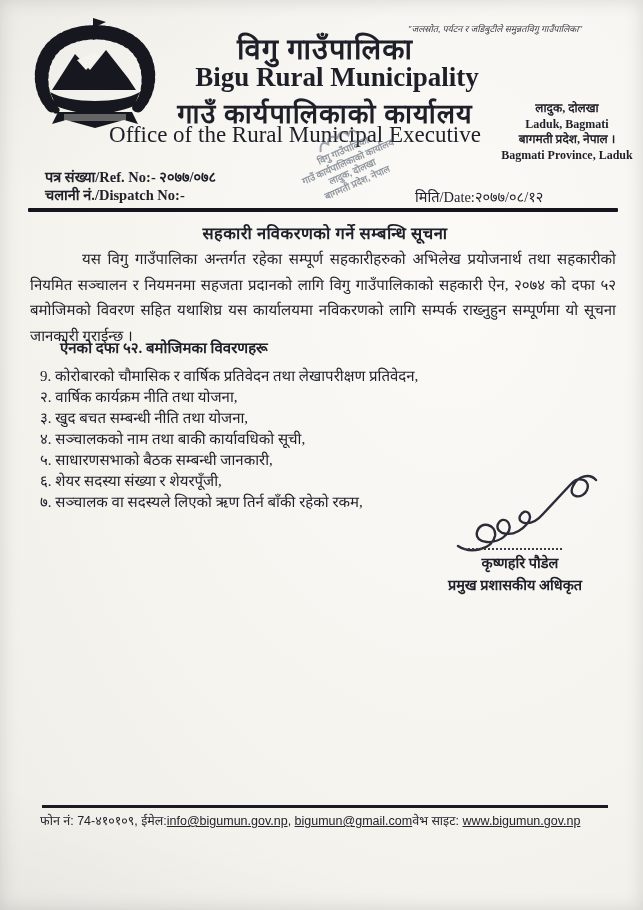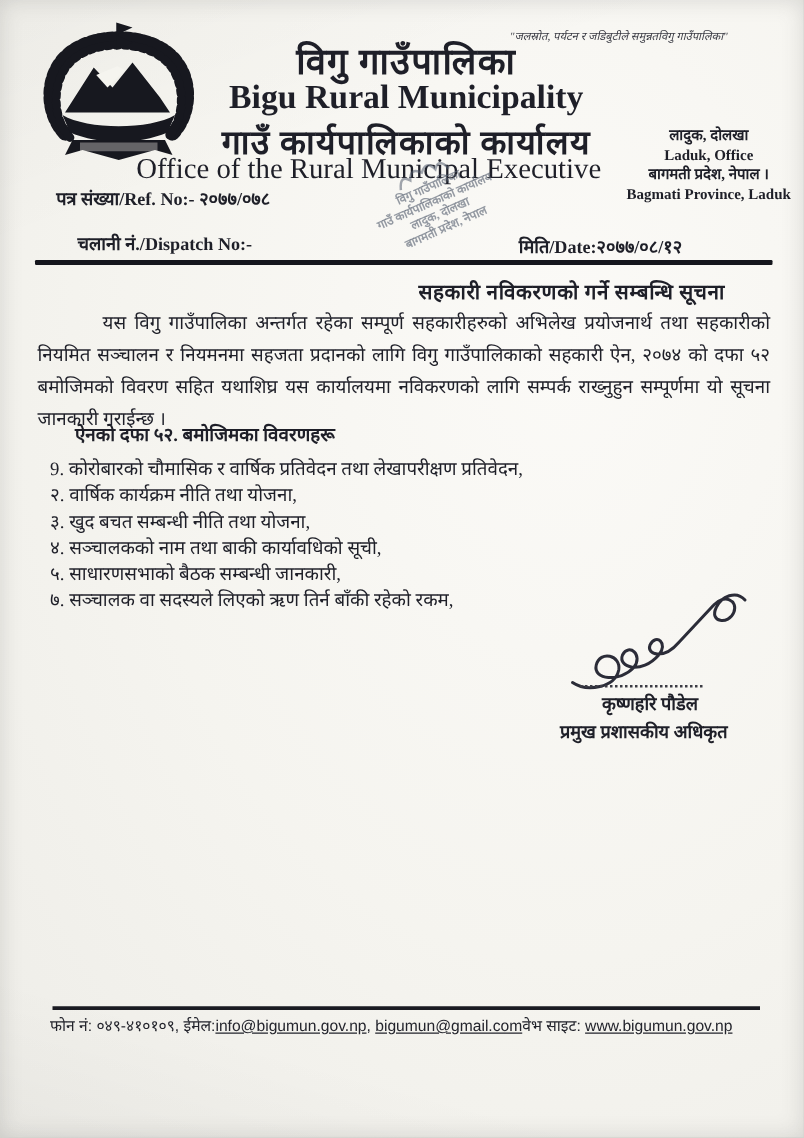--- a/index.html
+++ b/index.html
@@ -10,30 +10,30 @@
       linear-gradient(15deg, rgba(0,0,0,0.03) 0%, rgba(0,0,0,0) 12%),
       radial-gradient(ellipse at 70% 30%, #fbfaf7 0%, #f5f4ef 55%, #eeede8 100%);
     color:#1e1f28;
     font-family:"Liberation Serif","DejaVu Serif",serif;
     overflow:hidden;
     box-shadow:inset 0 0 18px rgba(70,70,70,0.18);
   }
   .abs{position:absolute;}
   .center{text-align:center;}
   .hdr-np-1{top:28px;left:70px;width:510px;font-size:29px;font-weight:bold;letter-spacing:1px;}
-  .hdr-en-1{top:62px;left:70px;width:510px;font-size:27px;font-weight:bold;}
+  .hdr-en-1{top:62px;left:82px;width:510px;font-size:27px;font-weight:bold;}
   .hdr-np-2{top:94px;left:70px;width:510px;font-size:27px;font-weight:bold;letter-spacing:1px;}
   .hdr-en-2{top:122px;left:40px;width:510px;font-size:23px;font-weight:normal;}
   .slogan{top:22px;left:355px;width:280px;font-size:9px;font-style:italic;color:#3a3b44;text-align:center;}
   .addr{top:101px;left:492px;width:150px;font-size:12px;font-weight:bold;line-height:15.5px;text-align:center;}
-  .refrow{top:148px;left:45px;font-size:14.5px;font-weight:bold;}
-  .disprow{top:184px;left:45px;font-size:14.5px;font-weight:bold;margin-left:17px;}
-  .daterow{top:186px;left:415px;font-size:14.5px;font-weight:bold;}
+  .refrow{top:166px;left:45px;font-size:14.5px;font-weight:bold;}
+  .disprow{top:184px;left:45px;font-size:14.5px;font-weight:bold;}
+  .daterow{top:186px;left:415px;font-size:14.5px;font-weight:normal;}
   .rule-top{top:208px;left:28px;width:590px;height:4px;background:#15161d;border-radius:1px;}
-  .subject{top:221px;left:70px;width:510px;font-size:16.5px;font-weight:bold;letter-spacing:0.5px;text-align:right;}
+  .subject{top:221px;left:70px;width:510px;font-size:16.5px;font-weight:bold;letter-spacing:0.5px;}
   .para{top:247px;left:30px;width:586px;font-size:15px;line-height:25.5px;text-align:justify;text-indent:52px;}
   .listhead{top:337px;left:32px;font-size:15px;font-weight:600;margin-left:28px;}
   .list{top:366px;left:40px;width:560px;font-size:15px;}
   .list .li{line-height:21px;margin-bottom:0;}
   .sig-svg{top:462px;left:450px;}
   .dotline{top:548px;left:464px;width:98px;border-bottom:2px dotted #3c3c44;}
   .sig-name{top:552px;left:445px;width:150px;font-size:14.5px;font-weight:600;text-align:center;}
   .sig-title{top:574px;left:415px;width:200px;font-size:14.5px;font-weight:600;text-align:center;}
   .rule-bottom{top:805px;left:42px;width:566px;height:2.5px;background:#1a1b22;}
   .footer{top:812px;left:40px;width:575px;font-size:12.5px;font-family:"Liberation Sans","DejaVu Sans",sans-serif;color:#23242c;}
@@ -74,21 +74,21 @@
 
   <div class="abs slogan">"जलस्रोत, पर्यटन र जडिबुटीले समुन्नतविगु गाउँपालिका"</div>
 
   <div class="abs hdr-np-1 center">विगु गाउँपालिका</div>
   <div class="abs hdr-en-1 center">Bigu Rural Municipality</div>
   <div class="abs hdr-np-2 center">गाउँ कार्यपालिकाको कार्यालय</div>
   <div class="abs hdr-en-2 center">Office of the Rural Municipal Executive</div>
 
   <div class="abs addr">
     <div>लादुक, दोलखा</div>
-    <div>Laduk, Office</div>
+    <div>Laduk, Bagmati</div>
     <div>बागमती प्रदेश, नेपाल ।</div>
     <div>Bagmati Province, Laduk</div>
   </div>
 
   <div class="abs stamp">
     <svg class="squig" width="46" height="16" viewBox="0 0 46 16">
       <path d="M2,14 Q6,2 12,10 Q16,0 23,8 Q30,0 34,10 Q40,2 44,14" fill="none" stroke="rgba(86,95,112,0.55)" stroke-width="2"></path>
     </svg>
     <div>विगु गाउँपालिका</div>
     <div>गाउँ कार्यपालिकाको कार्यालय</div>
@@ -114,33 +114,34 @@
   <div class="abs para">यस विगु गाउँपालिका अन्तर्गत रहेका सम्पूर्ण सहकारीहरुको अभिलेख प्रयोजनार्थ तथा सहकारीको नियमित सञ्चालन र नियमनमा सहजता प्रदानको लागि विगु गाउँपालिकाको सहकारी ऐन, २०७४ को दफा ५२ बमोजिमको विवरण सहित यथाशिघ्र यस कार्यालयमा नविकरणको लागि सम्पर्क राख्नुहुन सम्पूर्णमा यो सूचना जानकारी गराईन्छ ।</div>
 
   <div class="abs listhead">ऐनको दफा ५२. बमोजिमका विवरणहरू</div>
 
   <div class="abs list">
     <div class="li">9. कोरोबारको चौमासिक र वार्षिक प्रतिवेदन तथा लेखापरीक्षण प्रतिवेदन,</div>
     <div class="li">२. वार्षिक कार्यक्रम नीति तथा योजना,</div>
     <div class="li">३. खुद बचत सम्बन्धी नीति तथा योजना,</div>
     <div class="li">४. सञ्चालकको नाम तथा बाकी कार्यावधिको सूची,</div>
     <div class="li">५. साधारणसभाको बैठक सम्बन्धी जानकारी,</div>
+    <div class="li">६. शेयर सदस्या संख्या र शेयरपूँजी,</div>
     <div class="li">७. सञ्चालक वा सदस्यले लिएको ऋण तिर्न बाँकी रहेको रकम,</div>
   </div>
 
   <div class="abs sig-svg">
     <svg width="150" height="92" viewBox="0 0 150 92">
       <path d="M8,84 C20,92 42,88 45,74 C47,62 30,58 27,70 C24,82 46,84 57,72
                C65,62 53,52 48,62 C44,72 63,78 77,62 C85,53 75,44 70,54
                C67,62 81,66 93,52 L121,22 C129,13 141,18 137,28
                C133,38 117,36 123,24 C127,15 139,10 146,18" fill="none" stroke="#2b2c38" stroke-width="2.4" stroke-linecap="round"></path>
     </svg>
   </div>
   <div class="abs dotline"></div>
   <div class="abs sig-name">कृष्णहरि पौडेल</div>
   <div class="abs sig-title">प्रमुख प्रशासकीय अधिकृत</div>
 
   <div class="abs rule-bottom"></div>
   <div class="abs footer">
-    <span>फोन नं: ०४९-४१०१०९, ईमेल:</span><a href="#">info@bigumun.gov.np</a><span>, </span><a href="#">bigumun@gmail.com</a><span>वेभ साइट: </span><a href="#">www.bigumun.gov.np</a>
+    <span>फोन नं: 74-४१०१०९, ईमेल:</span><a href="#">info@bigumun.gov.np</a><span>, </span><a href="#">bigumun@gmail.com</a><span>वेभ साइट: </span><a href="#">www.bigumun.gov.np</a>
   </div>
 
 </div>
 
 </body></html>

